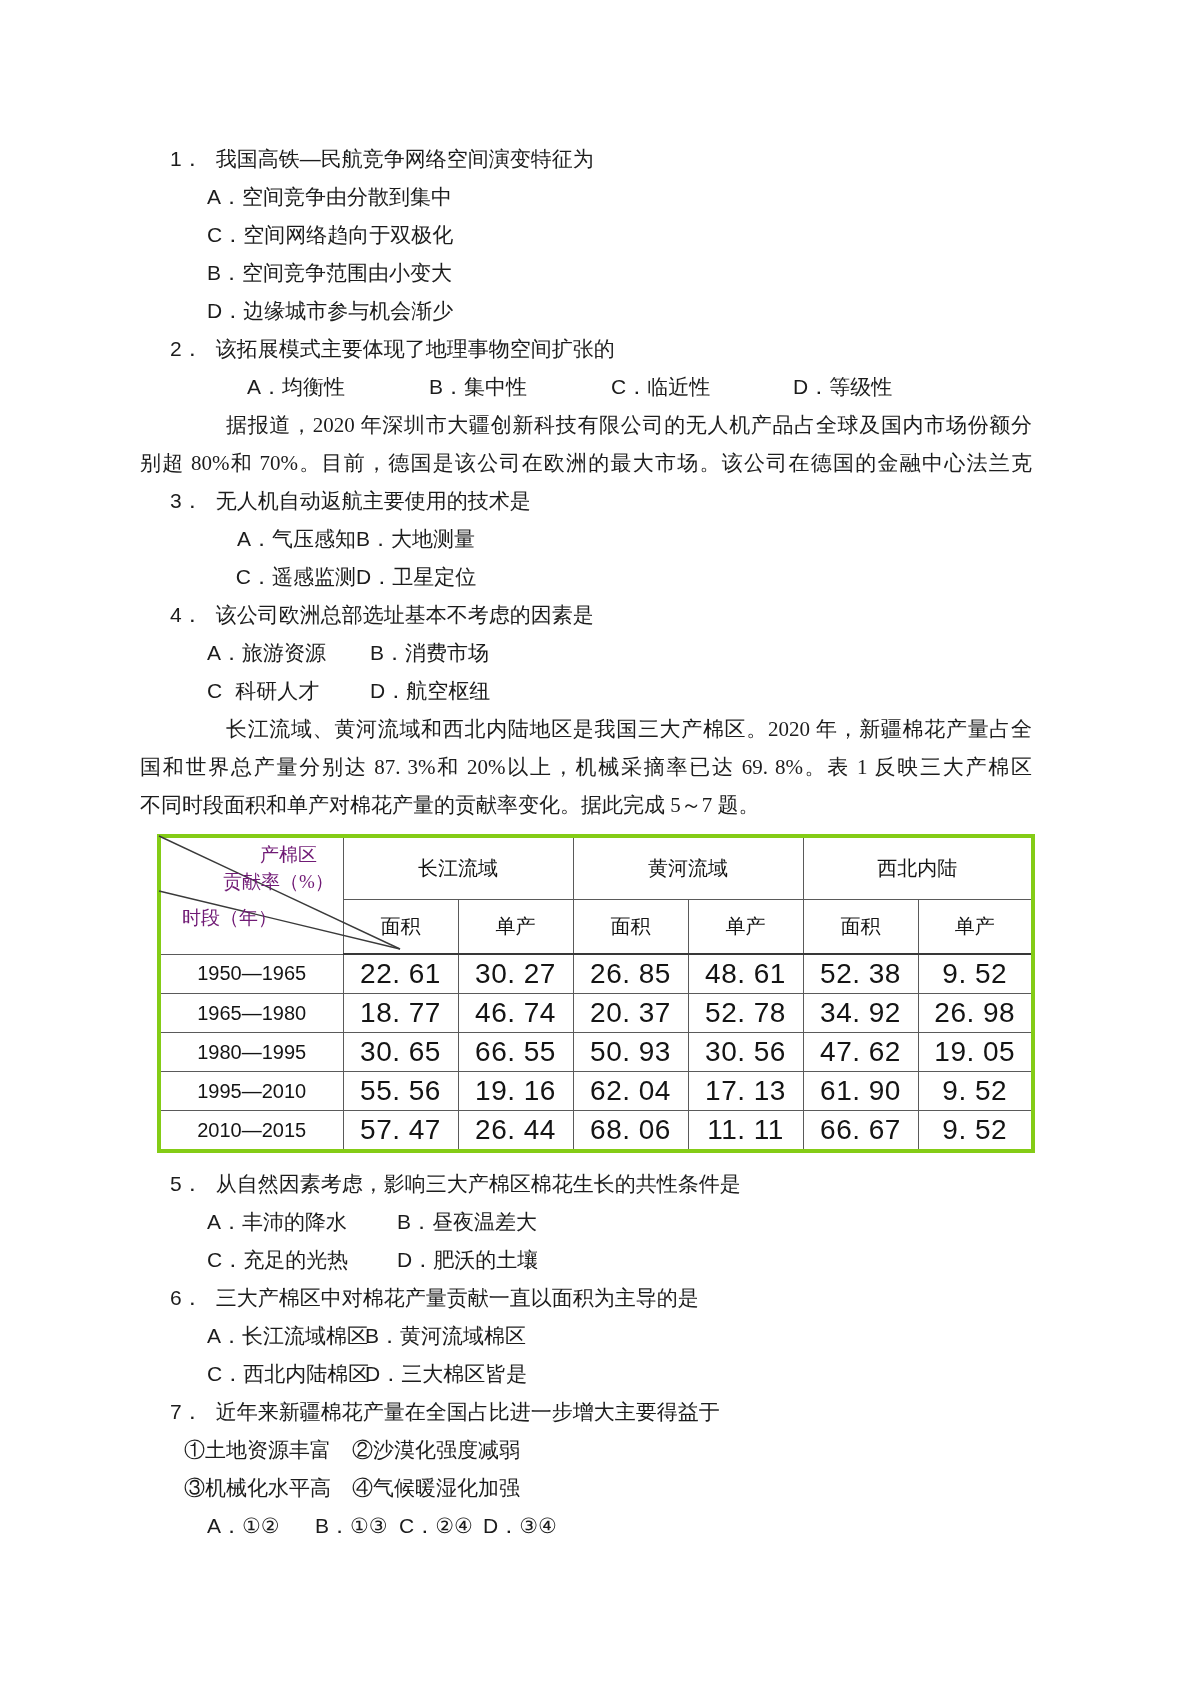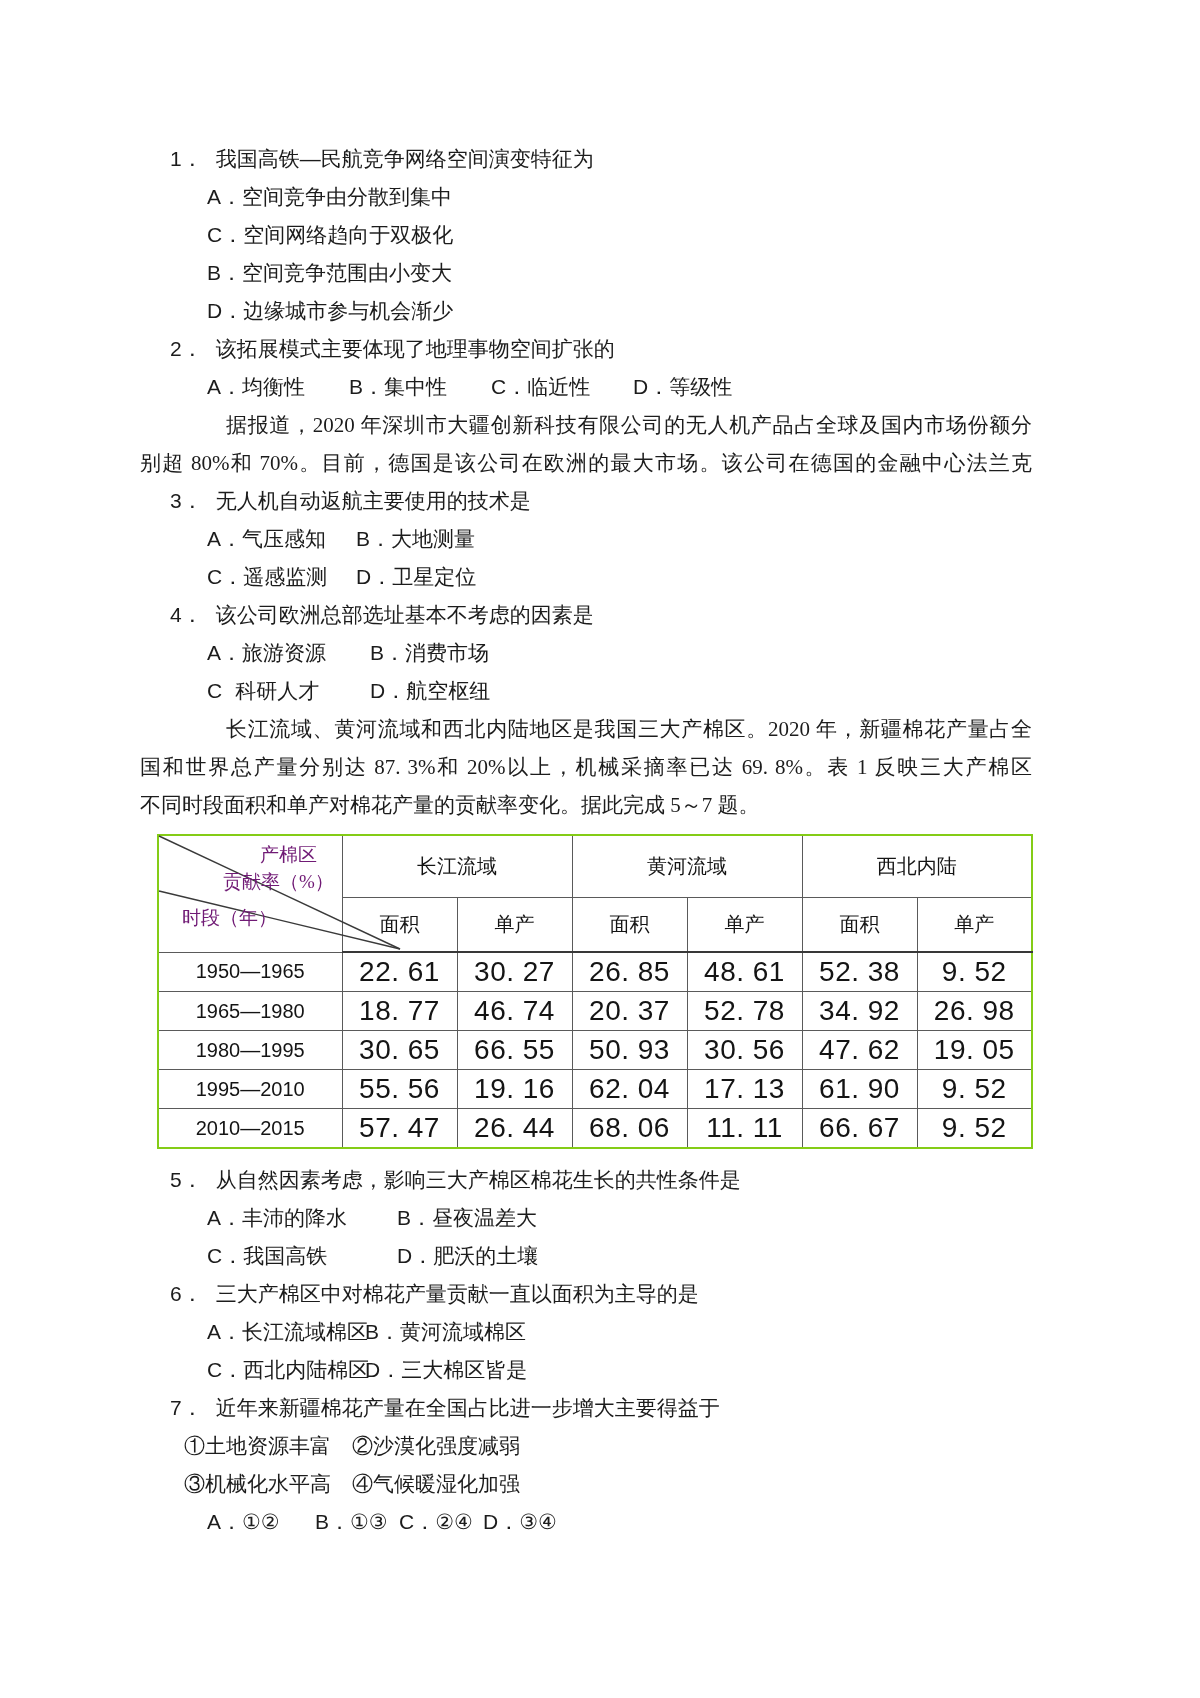--- a/index.html
+++ b/index.html
@@ -11,31 +11,31 @@
   .qnum{display:inline-block;}
   .opt-line{margin-left:67px;}
   .opt{display:inline-block;}
   .olb{display:inline-block;}
   .otx{display:inline-block;}
   .p-line{font-size:21px;font-family:"Liberation Serif",serif;}
   .p-fill{white-space:normal;text-align:justify;text-align-last:justify;}
   .p-indent{text-indent:86px;}
   .stm-line{margin-left:44px;}
   
-  .q-q2 .opt{width:126px;margin-right:16px;}
-  .q-q3 .opt:first-child{width:149px;}
+  .q-q2 .opt{width:126px;margin-right:16px;margin-left:40px;}
+  .q-q3 .opt:first-child{width:149px;text-align:right;}
   .q-q4 .opt:first-child{width:163px;}
   .q-q5 .opt:first-child{width:190px;}
   .q-q6 .opt:first-child{width:158px;}
   .q-q7 .opt:first-child{width:108px;}
   .q-q7 .opt{width:84px;}
   .lbl-gap{margin-right:13px;}
   
   .table-wrap{position:relative;margin-left:17px;margin-top:10px;width:874px;}
-  table.grid{border-collapse:collapse;table-layout:fixed;width:874px;border:2px solid #84cc16;}
+  table.grid{border-collapse:collapse;table-layout:fixed;width:874px;border:4px solid #84cc16;}
   table.grid th,table.grid td{border:1px solid #5a5a5a;padding:0;text-align:center;
         vertical-align:middle;font-weight:400;color:#141414;}
   tr.regions th{height:61px;font-size:20px;font-family:"Liberation Serif",serif;}
   tr.subs th{height:53px;font-size:20px;font-family:"Liberation Serif",serif;border-bottom:2px solid #383838;}
   tbody th,tbody td{height:38px;font-size:28px;letter-spacing:0.5px;border-top:2px solid #474747;}
   tbody th{font-size:20px;letter-spacing:0;}
   .corner-cell{position:relative;}
   .diag-svg{position:absolute;left:0;top:0;pointer-events:none;z-index:3;}
   .corner-lbl{position:absolute;z-index:4;font-size:19px;line-height:1;
         font-family:"Liberation Serif",serif;color:#701a75;white-space:nowrap;}
@@ -166,21 +166,21 @@
             <td>66. 67</td>
             <td>9. 52</td>
           </tr>
         </tbody>
       </table>
     </div>
 
     <div class="q-q5 q5-block">
       <div class="line q-line"><span class="qnum lbl-gap">5．</span><span>从自然因素考虑，影响三大产棉区棉花生长的共性条件是</span></div>
       <div class="line opt-line"><span class="opt"><span class="olb">A．</span><span class="otx">丰沛的降水</span></span><span class="opt"><span class="olb">B．</span><span class="otx">昼夜温差大</span></span></div>
-      <div class="line opt-line"><span class="opt"><span class="olb">C．</span><span class="otx">我国高铁</span></span><span class="opt"><span class="olb">D．</span><span class="otx">肥沃的土壤</span></span></div>
+      <div class="line opt-line"><span class="opt"><span class="olb">C．</span><span class="otx">充足的光热</span></span><span class="opt"><span class="olb">D．</span><span class="otx">肥沃的土壤</span></span></div>
     </div>
 
     <div class="q-q6">
       <div class="line q-line"><span class="qnum lbl-gap">6．</span><span>三大产棉区中对棉花产量贡献一直以面积为主导的是</span></div>
       <div class="line opt-line"><span class="opt"><span class="olb">A．</span><span class="otx">长江流域棉区</span></span><span class="opt"><span class="olb">B．</span><span class="otx">黄河流域棉区</span></span></div>
       <div class="line opt-line"><span class="opt"><span class="olb">C．</span><span class="otx">西北内陆棉区</span></span><span class="opt"><span class="olb">D．</span><span class="otx">三大棉区皆是</span></span></div>
     </div>
 
     <div class="q-q7">
       <div class="line q-line"><span class="qnum lbl-gap">7．</span><span>近年来新疆棉花产量在全国占比进一步增大主要得益于</span></div>

